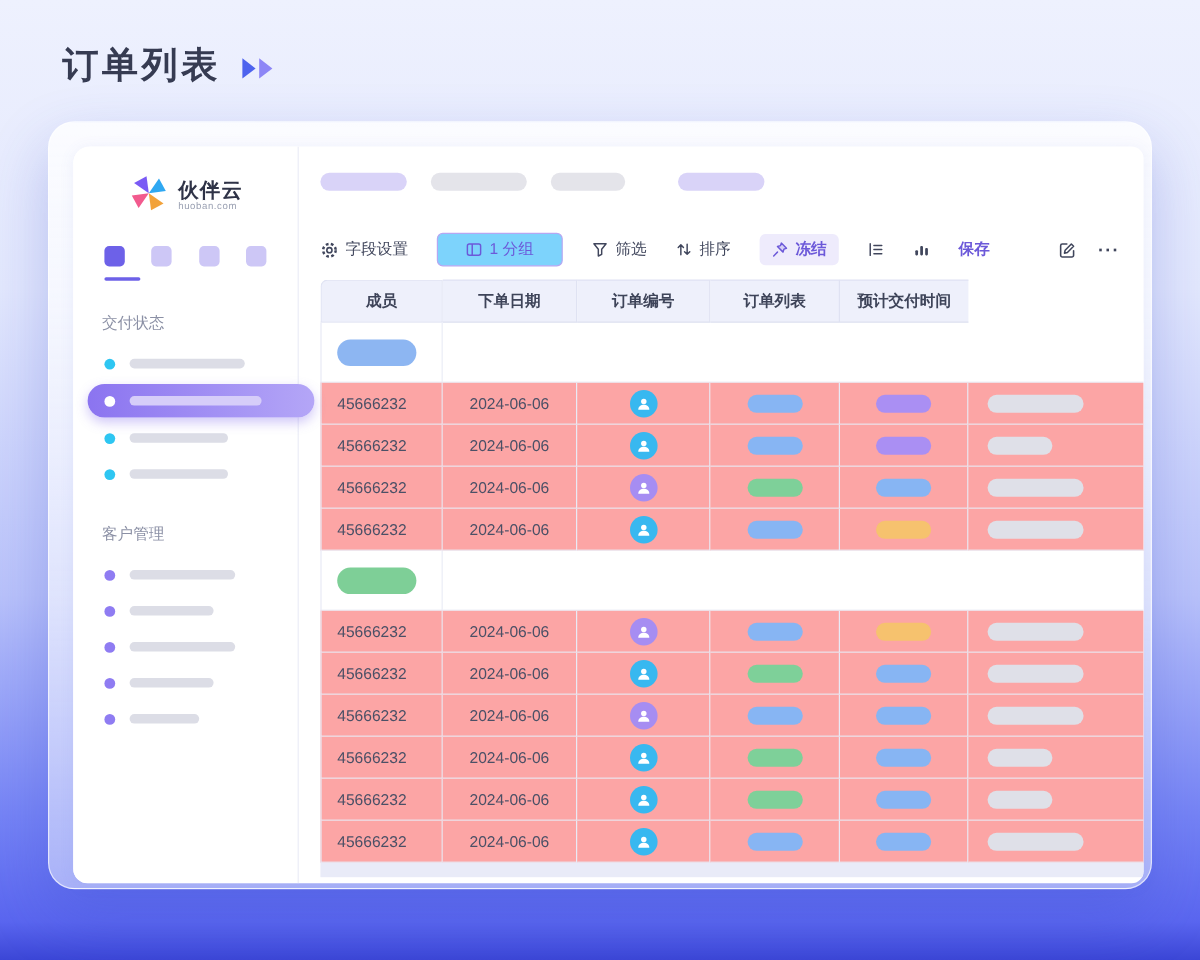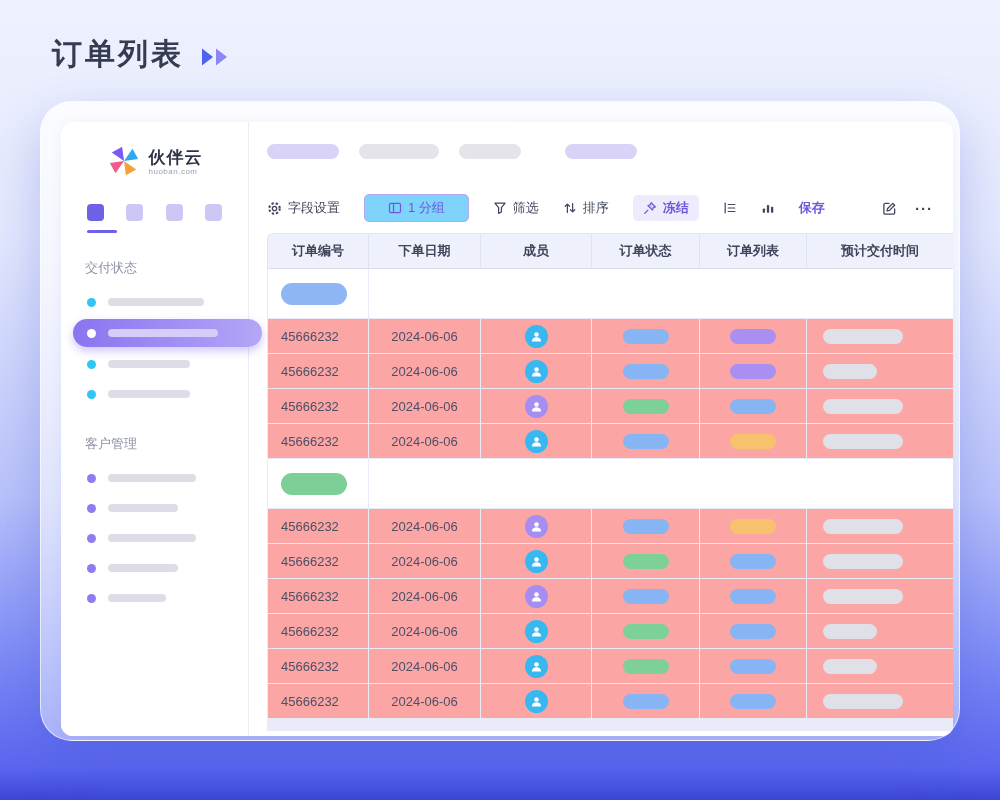--- a/index.html
+++ b/index.html
@@ -13,21 +13,21 @@
   
   .page-header{display:flex;align-items:center;gap:14px;padding:34px 0 0 52px;}
   .page-header h1{font-size:30px;font-weight:800;color:#363b52;letter-spacing:3px;}
   .play-icons{display:flex;align-items:center;margin-top:4px;}
 
   
   .card{
     margin:26px 0 0 40px;width:920px;height:640px;
     background:linear-gradient(180deg,rgba(255,255,255,.8),rgba(238,242,255,.5));
     border:1px solid rgba(255,255,255,.65);
-    border-radius:32px;padding:20px 6px 6px 20px;
+    border-radius:22px;padding:20px 6px 6px 20px;
     box-shadow:0 22px 50px rgba(62,80,205,.28);
   }
   .window{display:flex;height:614px;background:#fff;border-radius:14px 10px 10px 12px;overflow:hidden;
     box-shadow:0 2px 12px rgba(90,100,200,.08);}
 
   
   .sidebar{width:188px;flex:0 0 188px;border-right:1px solid #ecedf7;background:#fff;}
   .logo{display:flex;align-items:center;justify-content:center;gap:8px;padding-top:22px;}
   .logo-texts{display:flex;flex-direction:column;line-height:1.1;}
   .logo-name{font-size:17px;font-weight:800;color:#2f3347;letter-spacing:1px;}
@@ -254,24 +254,23 @@
               </span>
             </div>
             <div class="tb-btn icon-only">
               <span class="tb-label">···</span>
             </div>
           </div>
       </div>
 
       <div class="order-table">
         <div id="table-head">
+            <div class="hcell">成员</div>
+            <div class="hcell">下单日期</div>
             <div class="hcell">订单编号</div>
-            <div class="hcell">下单日期</div>
-            <div class="hcell">成员</div>
-            <div class="hcell">订单状态</div>
             <div class="hcell">订单列表</div>
             <div class="hcell">预计交付时间</div>
           </div>
         <div id="table-body">
             <div class="t-group">
               <div class="gcell1">
                 <span class="group-pill" style="background: rgb(141, 182, 242);"></span>
               </div>
               <div class="grest"></div>
             </div>

